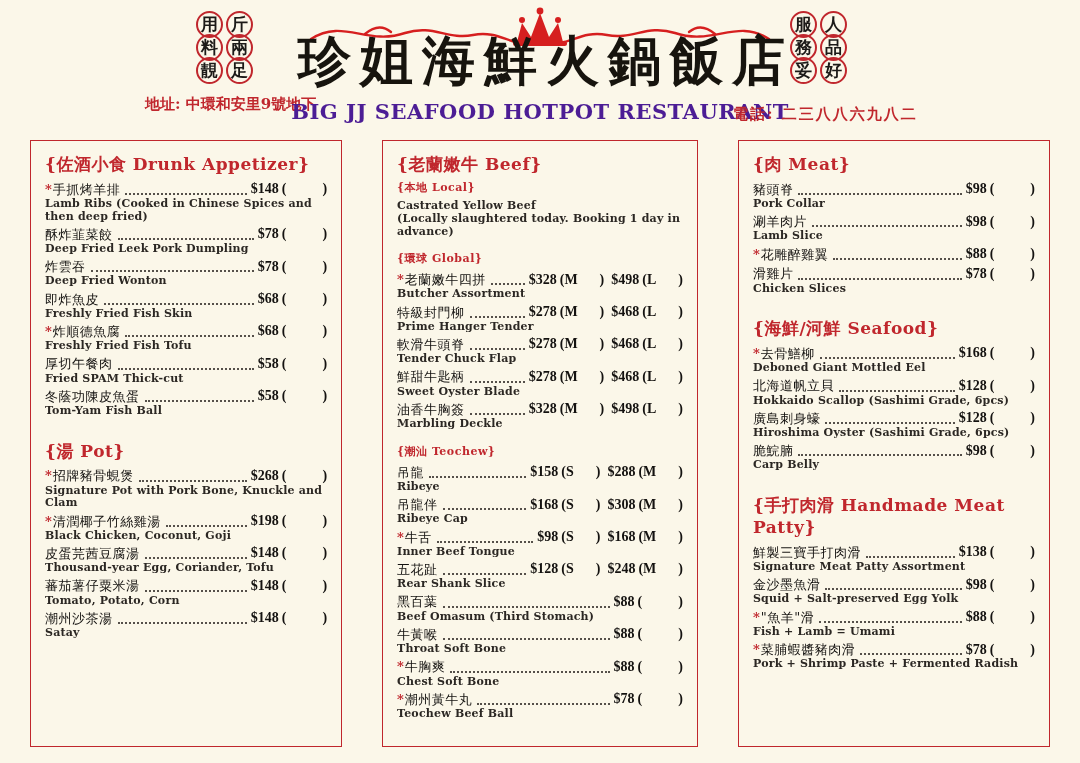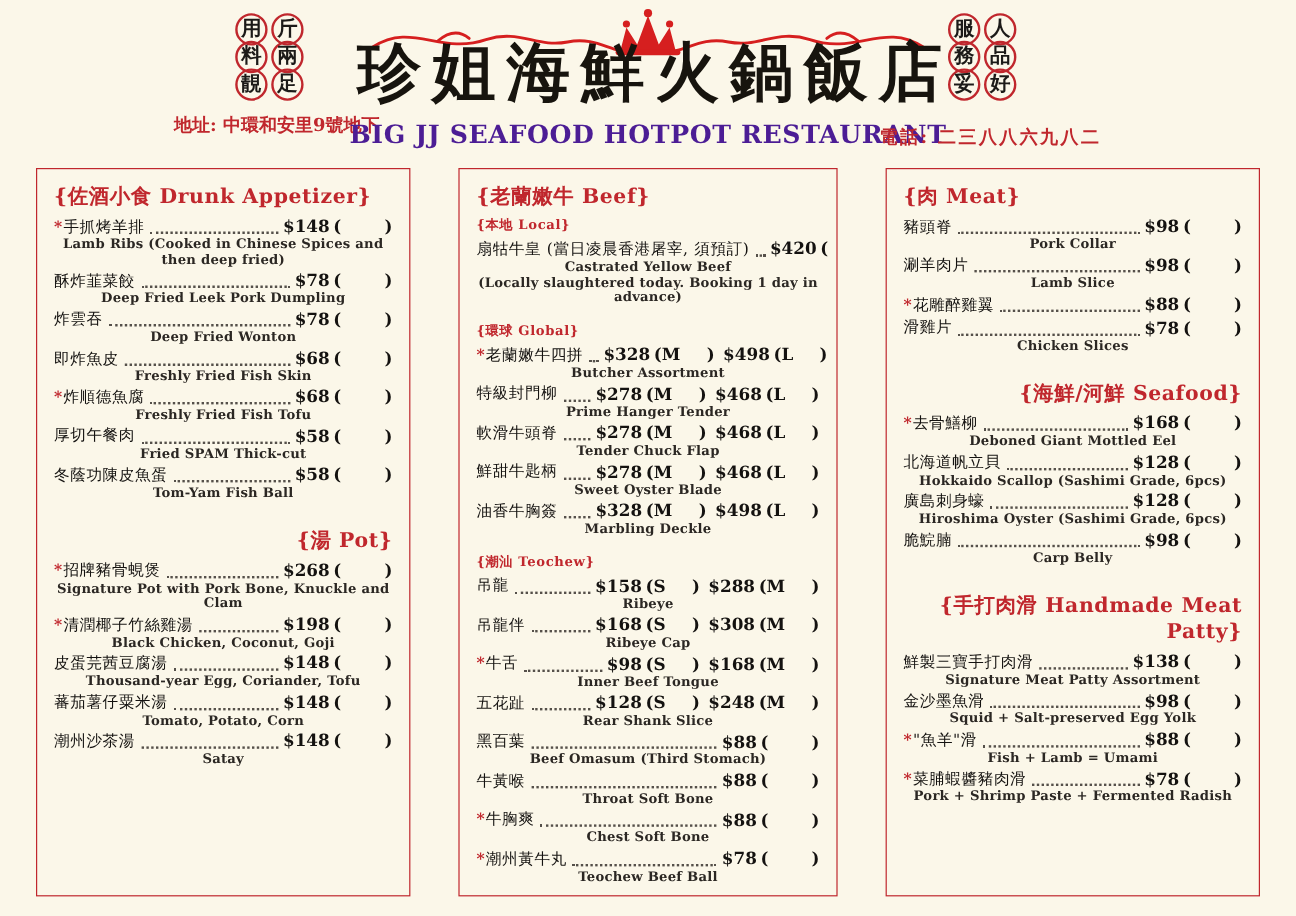--- a/index.html
+++ b/index.html
@@ -38,33 +38,33 @@
   .menu-box{
     width:322px;height:607px;border:1.6px solid #c0272d;box-sizing:border-box;
     padding:12px 14px;overflow:hidden;background:#fbf7e9;
   }
   .menu-box.mid{width:326px;}
   .section-title{
     color:#c0272d;font-weight:bold;font-size:17px;line-height:1.3;
     margin:0 0 6px 0;letter-spacing:0.5px;
   }
   .section-title.sub{font-size:11px;margin-bottom:5px;}
-  .section-title.spaced-main{margin-top:22px;text-align:right;}
+  .section-title.spaced-main{margin-top:22px;}
   .section-title.spaced-sub{margin-top:14px;}
   .item{margin-bottom:3px;}
   .line{display:flex;align-items:flex-end;}
   .star{color:#c0272d;font-weight:bold;font-size:13px;line-height:1.25;margin-right:1px;}
   .zh{font-size:13px;font-weight:normal;color:#141210;white-space:nowrap;line-height:1.25;letter-spacing:0.5px;}
   .dots{flex:1;border-bottom:2px dotted #55504a;margin:0 4px 3px 5px;min-width:8px;}
-  .prices{white-space:nowrap;font-weight:bold;color:#141210;font-size:14px;line-height:1.2;}
+  .prices{white-space:nowrap;font-weight:bold;color:#141210;font-size:14px;line-height:1.2;font-family:Liberation Serif, serif;}
   .pv{margin-right:3px;}
   .gap{display:inline-block;width:36px;}
   .gap.small{display:inline-block;width:22px;}
   .psep{display:inline-block;width:7px;}
-  .en{font-size:11px;font-weight:bold;color:#2b2723;line-height:1.15;letter-spacing:0.2px;text-align:center;}
+  .en{font-size:11px;font-weight:bold;color:#2b2723;line-height:1.15;letter-spacing:0.2px;}
 </style>
 </head>
 <body>
 
 <div class="header">
 
   <div class="badge-group left">
     <div class="badge-col">
       <span class="badge">用</span>
       <span class="badge">料</span>
@@ -215,25 +215,20 @@
           <span class="dots"></span>
           <span class="prices"><span class="pv">$148</span><span class="par">(</span><span class="gap"></span><span class="par">)</span></span>
         </div>
         <div class="en">Satay</div>
       </div>
     </div>
     <div class="menu-box mid">
       <div class="section-title">{老蘭嫩牛 Beef}</div>
       <div class="section-title sub">{本地 Local}</div>
       <div class="item">
-        <div class="line">
-          <span class="zh">扇牯牛皇 (當日凌晨香港屠宰, 須預訂)</span>
-          <span class="dots"></span>
-          <span class="prices"><span class="pv">$420</span><span class="par">(</span><span class="gap"></span></span>
-        </div>
         <div class="en">Castrated Yellow Beef</div>
         <div class="en">(Locally slaughtered today. Booking 1 day in advance)</div>
       </div>
       <div class="section-title sub spaced-sub">{環球 Global}</div>
       <div class="item">
         <div class="line">
           <span class="star">*</span>
           <span class="zh">老蘭嫩牛四拼</span>
           <span class="dots"></span>
           <span class="prices"><span class="pv">$328</span><span class="par">(</span><span class="tag">M</span><span class="gap small"></span><span class="par">)</span><span class="psep"></span><span class="pv">$498</span><span class="par">(</span><span class="tag">L</span><span class="gap small"></span><span class="par">)</span></span>

